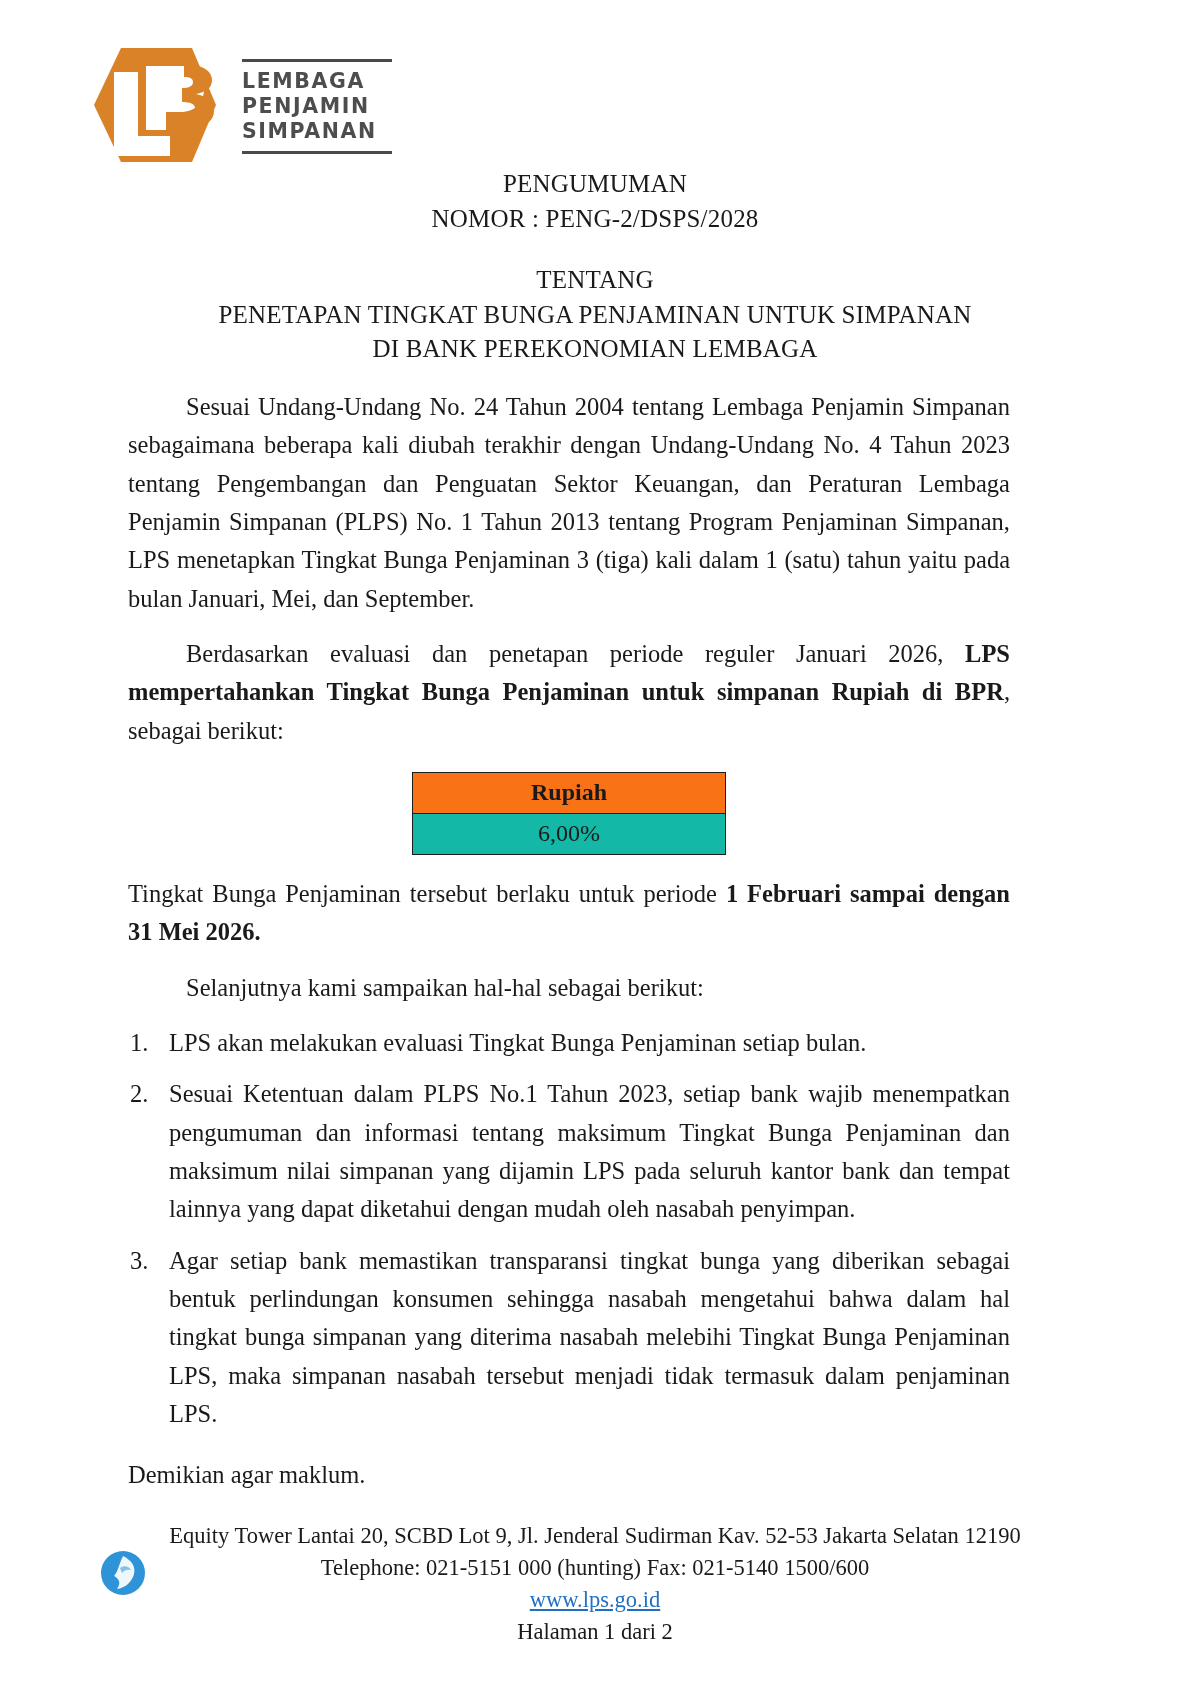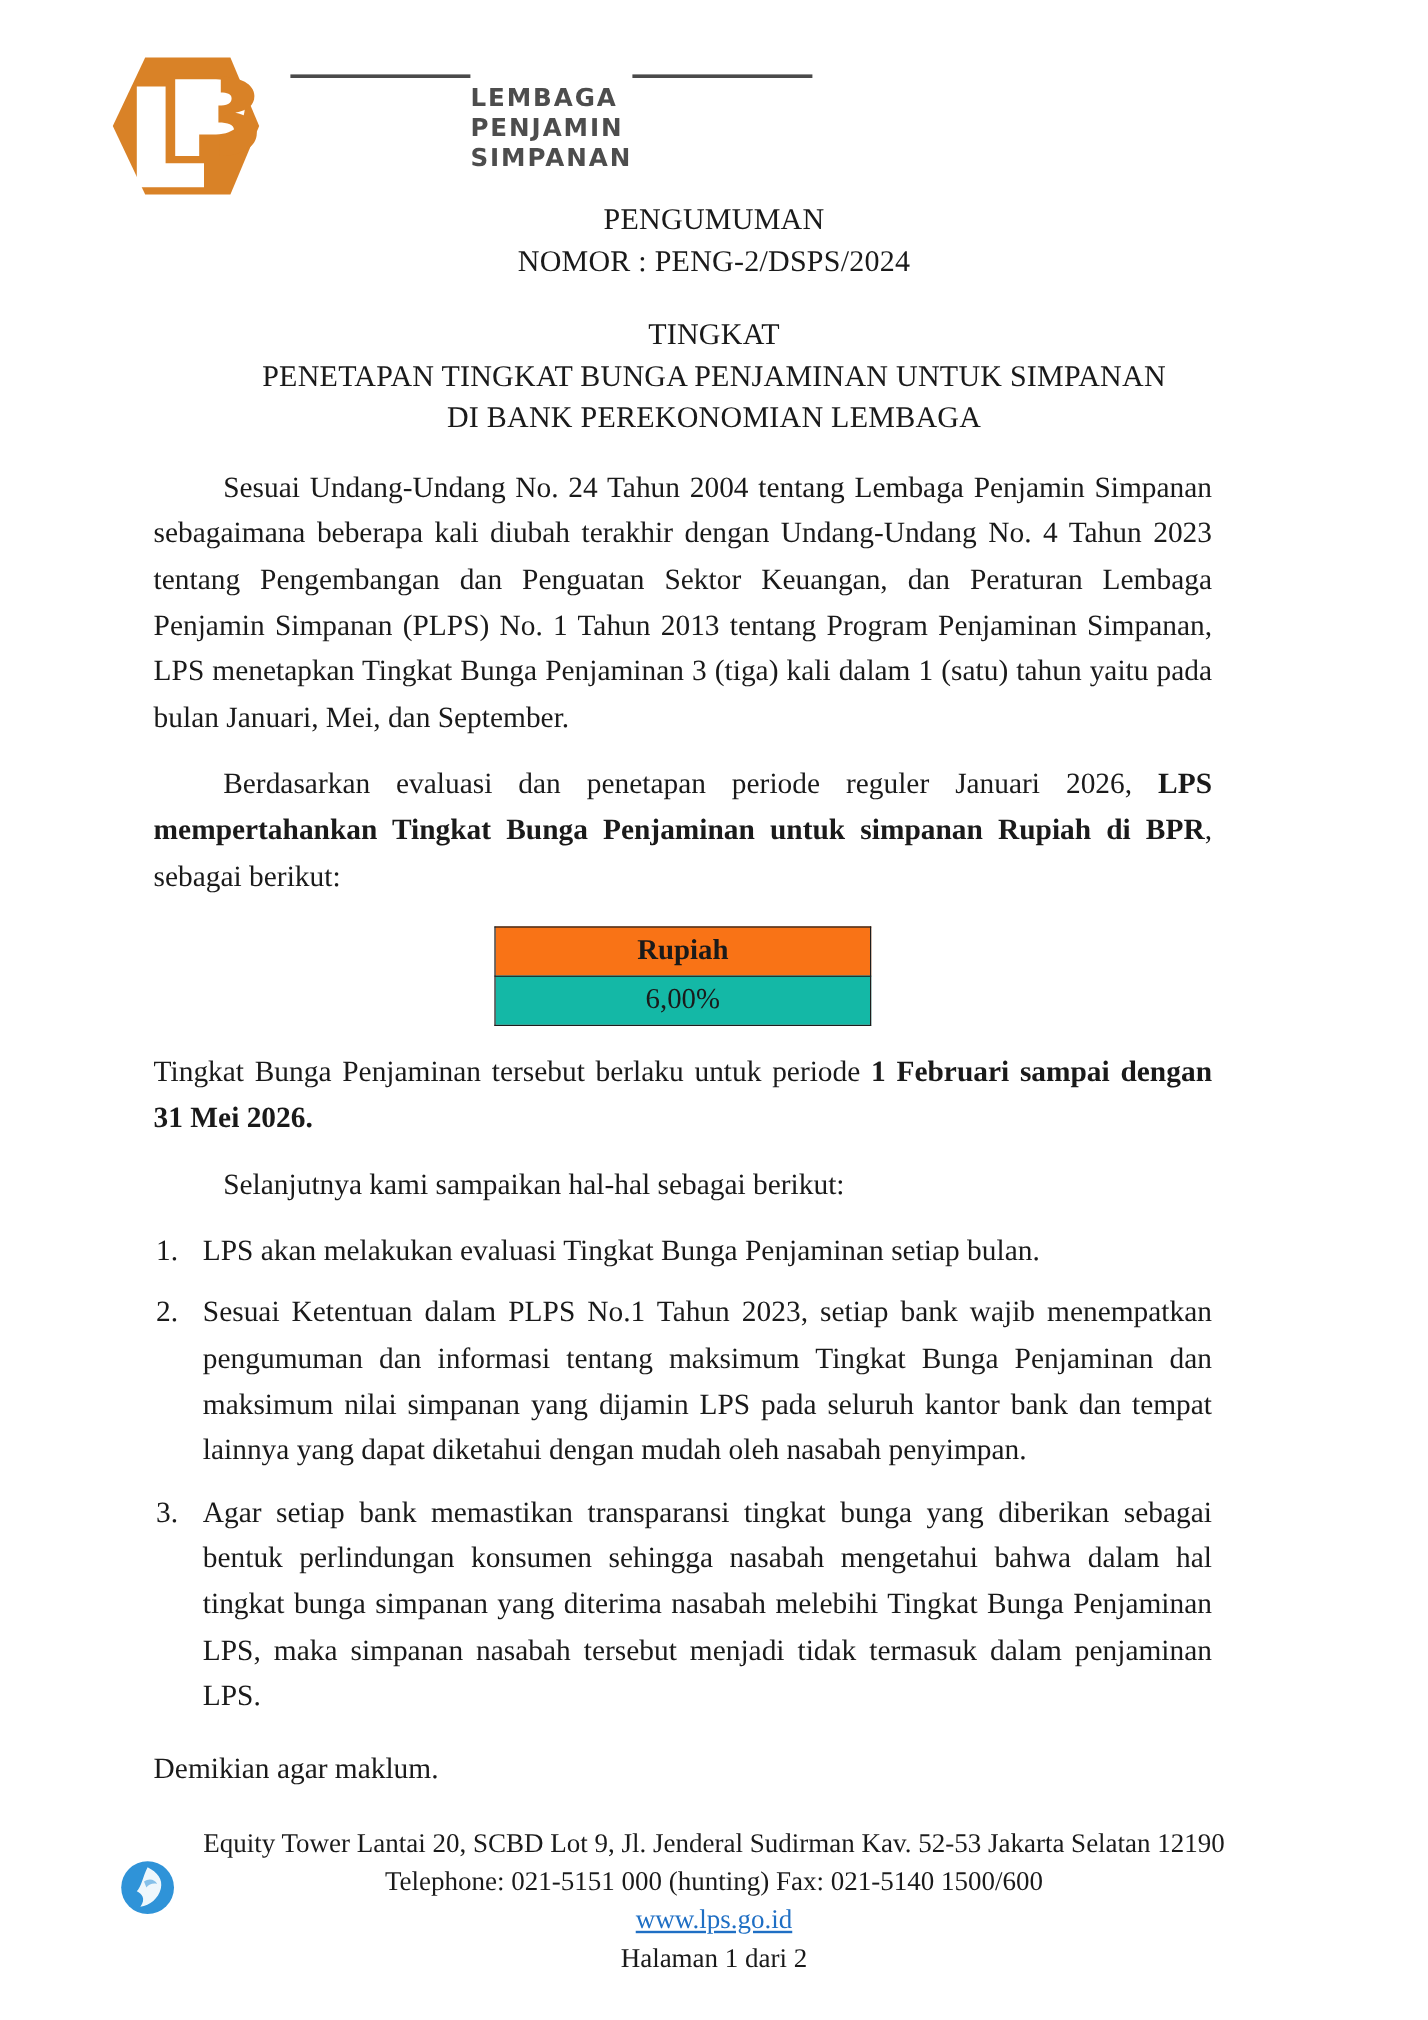--- a/index.html
+++ b/index.html
@@ -25,21 +25,21 @@
     align-items: center;
     gap: 22px;
   }
   .logo-mark {
     width: 132px;
     height: 122px;
     position: relative;
   }
   .logo-wordmark {
     display: flex;
-    flex-direction: row;
+    flex-direction: column;
     justify-content: center;
     padding-top: 2px;
   }
   .wm-rule {
     height: 3px;
     background: #4a4a4a;
     width: 150px;
   }
   .wm-lines {
     padding: 7px 0 7px 0;
@@ -197,23 +197,23 @@
       <div class="wm-line">LEMBAGA</div>
       <div class="wm-line">PENJAMIN</div>
       <div class="wm-line">SIMPANAN</div>
     </div>
     <div class="wm-rule"></div>
   </div>
 </div>
 
 <div class="doc-title">
   <div class="tline">PENGUMUMAN</div>
-  <div class="tline">NOMOR : PENG-2/DSPS/2024</div>
+  <div class="tline">NOMOR : PENG-2/DSPS/2028</div>
   <div class="title-gap"></div>
-  <div class="tline">TINGKAT</div>
+  <div class="tline">TENTANG</div>
   <div class="tline">PENETAPAN TINGKAT BUNGA PENJAMINAN UNTUK SIMPANAN</div>
   <div class="tline">DI BANK PEREKONOMIAN LEMBAGA</div>
 </div>
 
 <div class="content">
 
   <p class="body-par">Sesuai Undang-Undang No. 24 Tahun 2004 tentang Lembaga Penjamin Simpanan sebagaimana beberapa kali diubah terakhir dengan Undang-Undang No. 4 Tahun 2023 tentang Pengembangan dan Penguatan Sektor Keuangan, dan Peraturan Lembaga Penjamin Simpanan (PLPS) No. 1 Tahun 2013 tentang Program Penjaminan Simpanan, LPS menetapkan Tingkat Bunga Penjaminan 3 (tiga) kali dalam 1 (satu) tahun yaitu pada bulan Januari, Mei, dan September.</p>
 
   <div class="spacer-16"></div>
 

